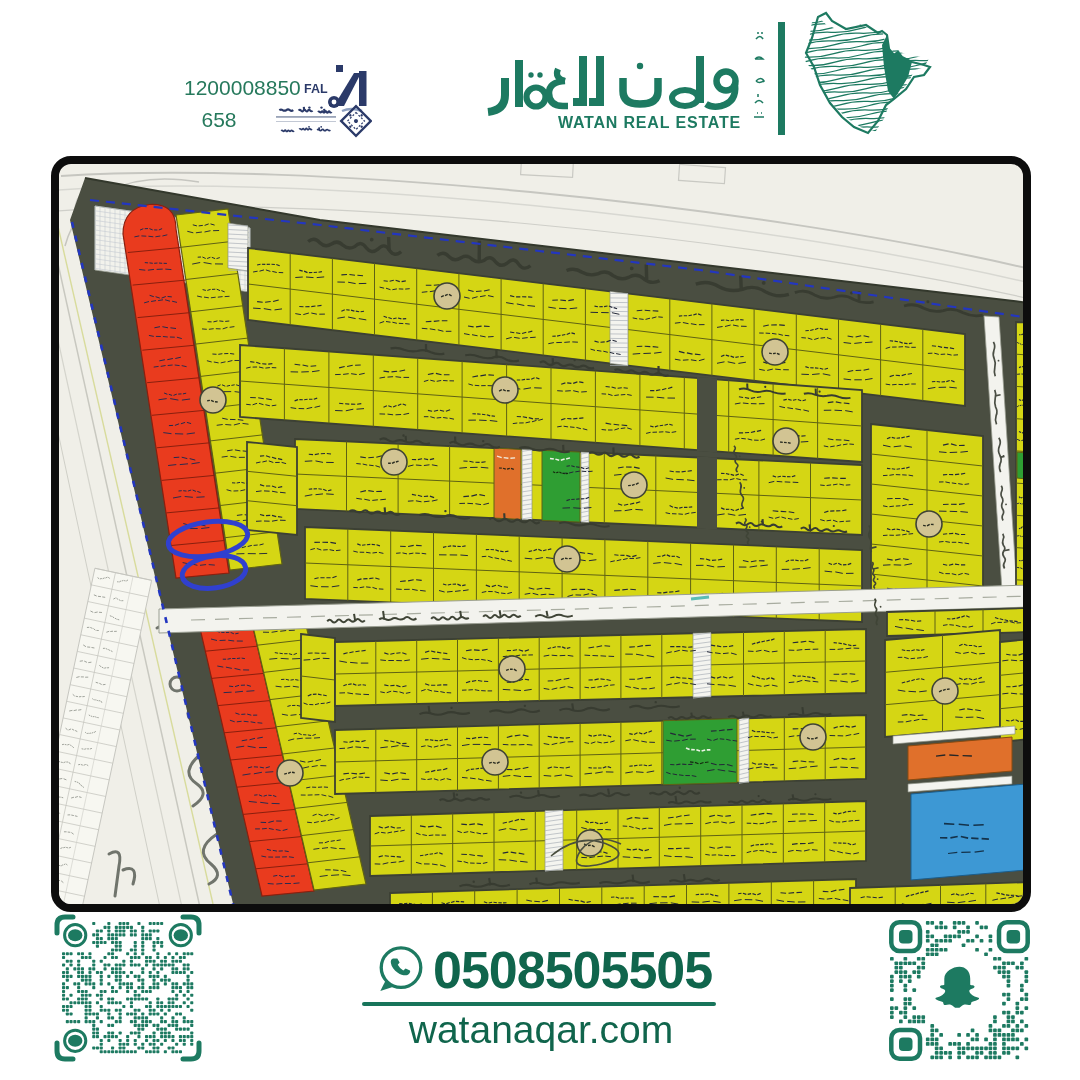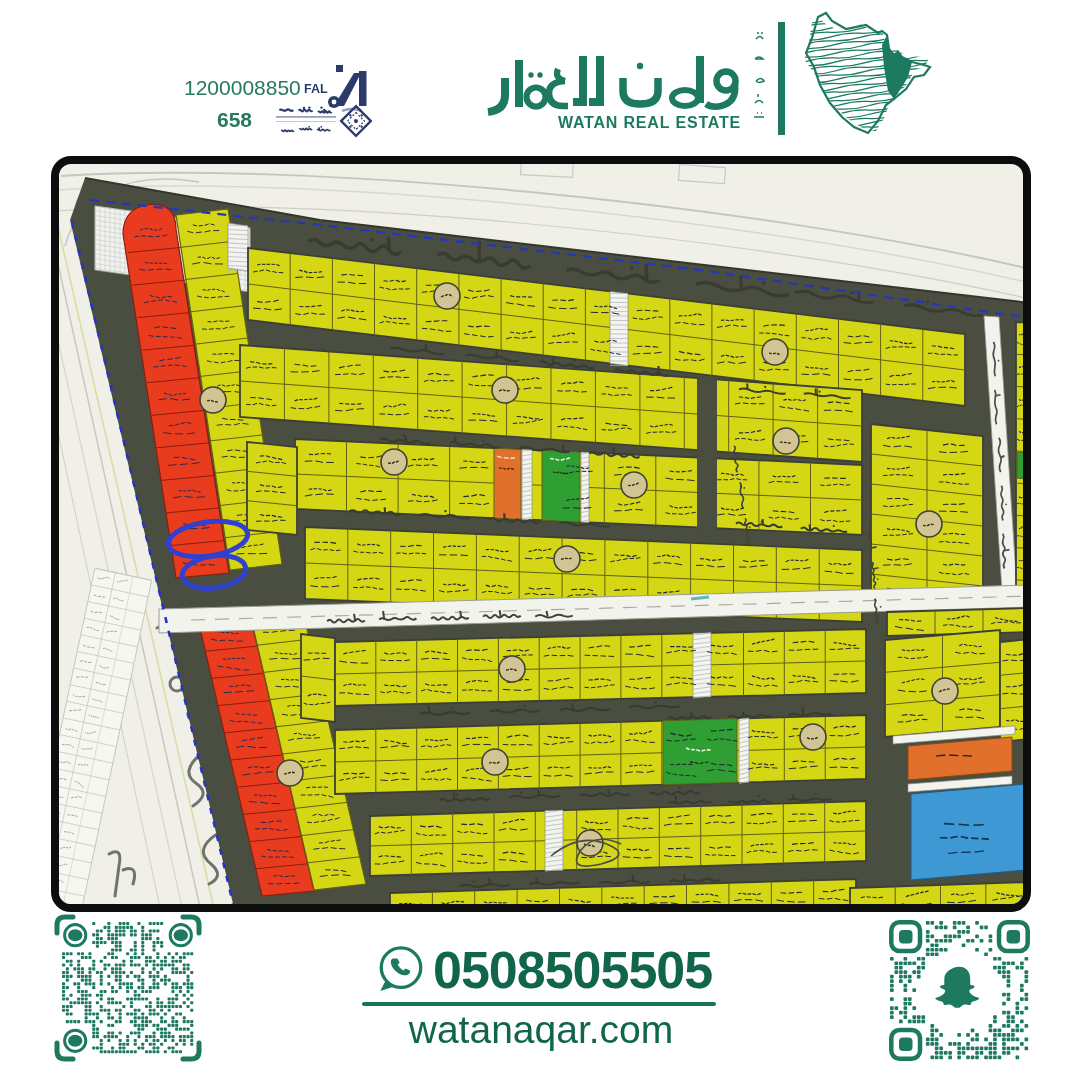--- a/index.html
+++ b/index.html
@@ -1,19 +1,19 @@
 <!DOCTYPE html>
 <html><head><meta charset="utf-8">
 <style>
 html,body{margin:0;padding:0;width:1080px;height:1080px;background:#fff;font-family:"Liberation Sans",sans-serif;overflow:hidden}
 .abs{position:absolute}
 </style></head>
 <body>
 <div class="abs" style="left:184px;top:76px;width:114px;text-align:right;color:#26795c;font-size:21px;font-weight:400">1200008850</div>
-<div class="abs" style="left:186px;top:108px;width:66px;text-align:right;color:#26795c;font-size:21px;font-weight:700">658</div>
+<div class="abs" style="left:186px;top:108px;width:66px;text-align:center;color:#26795c;font-size:21px;font-weight:400">658</div>
 <svg style="position:absolute;left:296px;top:60px" width="80" height="58" viewBox="0 0 80 58">
 <text x="8" y="33" font-family="Liberation Sans" font-size="12.5" font-weight="bold" fill="#2b3a69">FAL</text>
 <g fill="#2b3a69">
 <path d="M38,46 L58,13 L65,13 L48,46 Z"></path>
 <path d="M33,46 L48,46 L48,40 L38,40 Q33,40 33,46 Z"></path>
 <circle cx="38" cy="42" r="6"></circle>
 <circle cx="38" cy="42" r="2.4" fill="#fff"></circle>
 <rect x="63" y="11" width="7.5" height="35"></rect>
 <rect x="40" y="5" width="7" height="7"></rect>
 </g>

